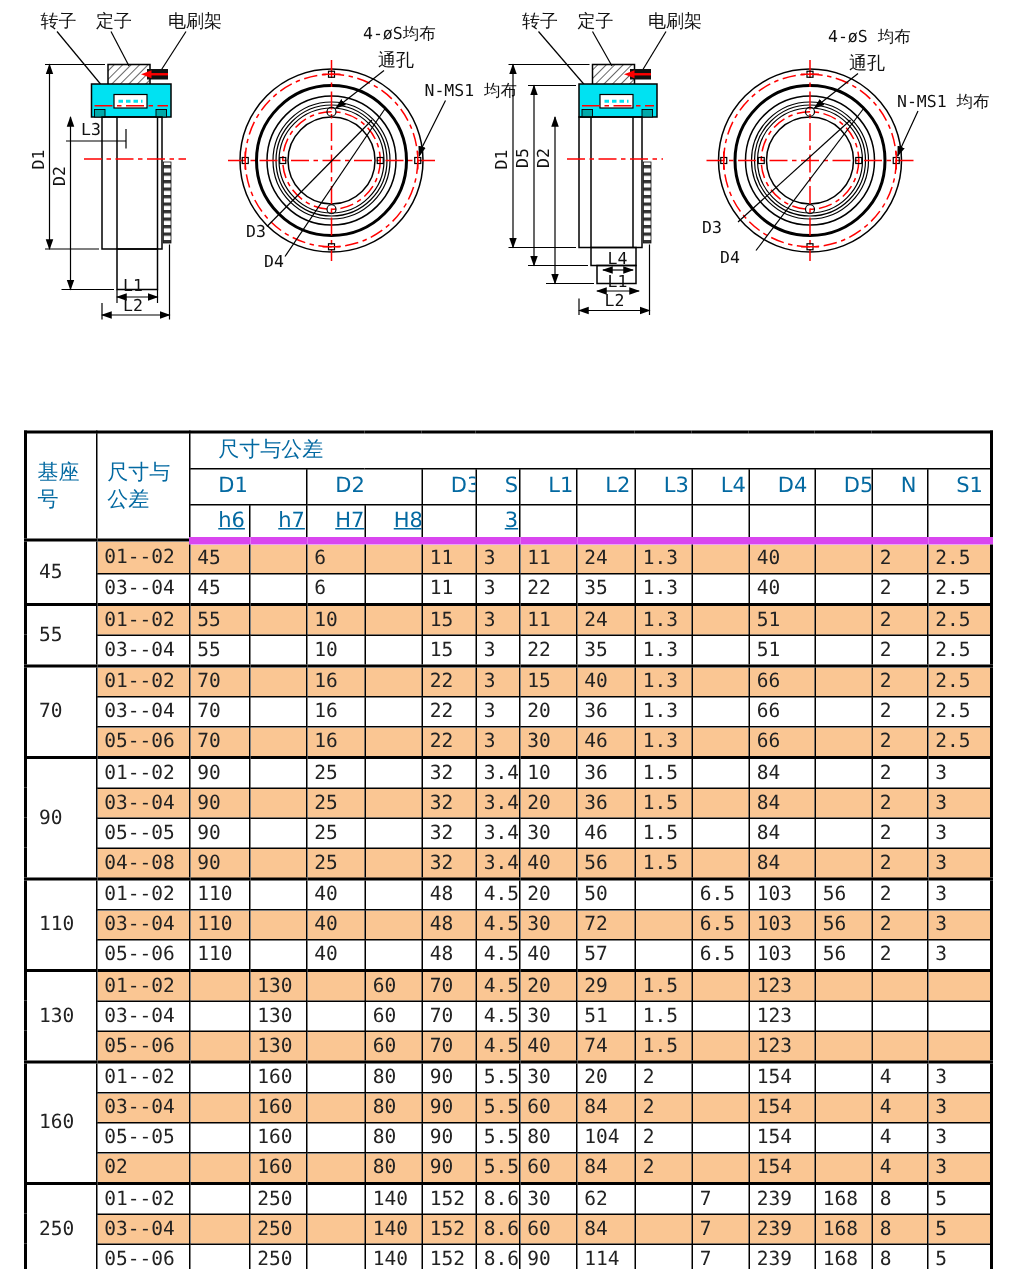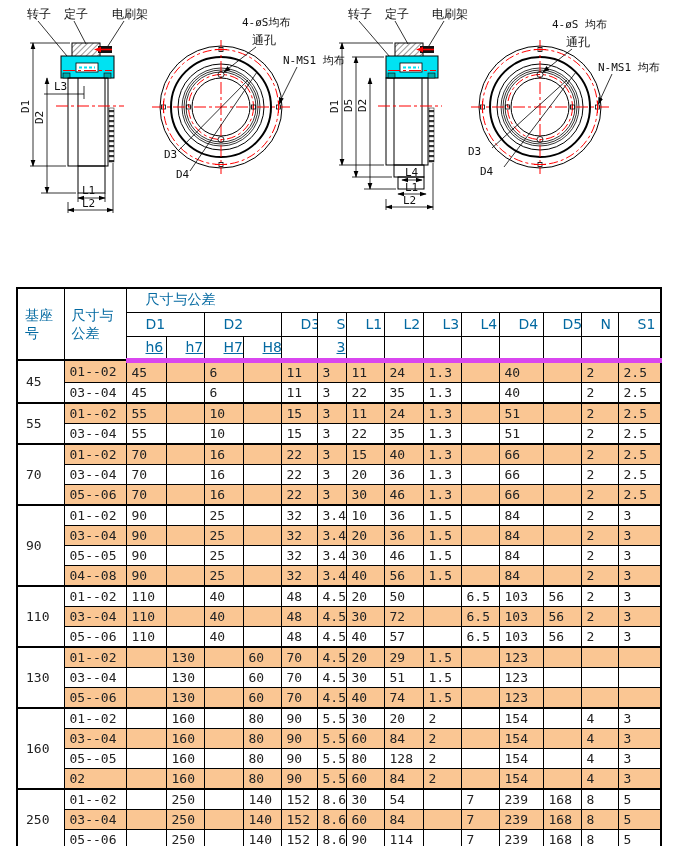--- a/index.html
+++ b/index.html
@@ -634,21 +634,21 @@
       </tr>
       <tr>
         <td>05--05</td>
         <td></td>
         <td>160</td>
         <td></td>
         <td>80</td>
         <td>90</td>
         <td>5.5</td>
         <td>80</td>
-        <td>128</td>
+        <td>104</td>
         <td>2</td>
         <td></td>
         <td>154</td>
         <td></td>
         <td>4</td>
         <td>3</td>
       </tr>
       <tr class="hl">
         <td>02</td>
         <td></td>
@@ -669,21 +669,21 @@
       <tr class="group-start">
         <td rowspan="3" class="base-cell">250</td>
         <td>01--02</td>
         <td></td>
         <td>250</td>
         <td></td>
         <td>140</td>
         <td>152</td>
         <td>8.6</td>
         <td>30</td>
-        <td>54</td>
+        <td>62</td>
         <td></td>
         <td>7</td>
         <td>239</td>
         <td>168</td>
         <td>8</td>
         <td>5</td>
       </tr>
       <tr class="hl">
         <td>03--04</td>
         <td></td>

